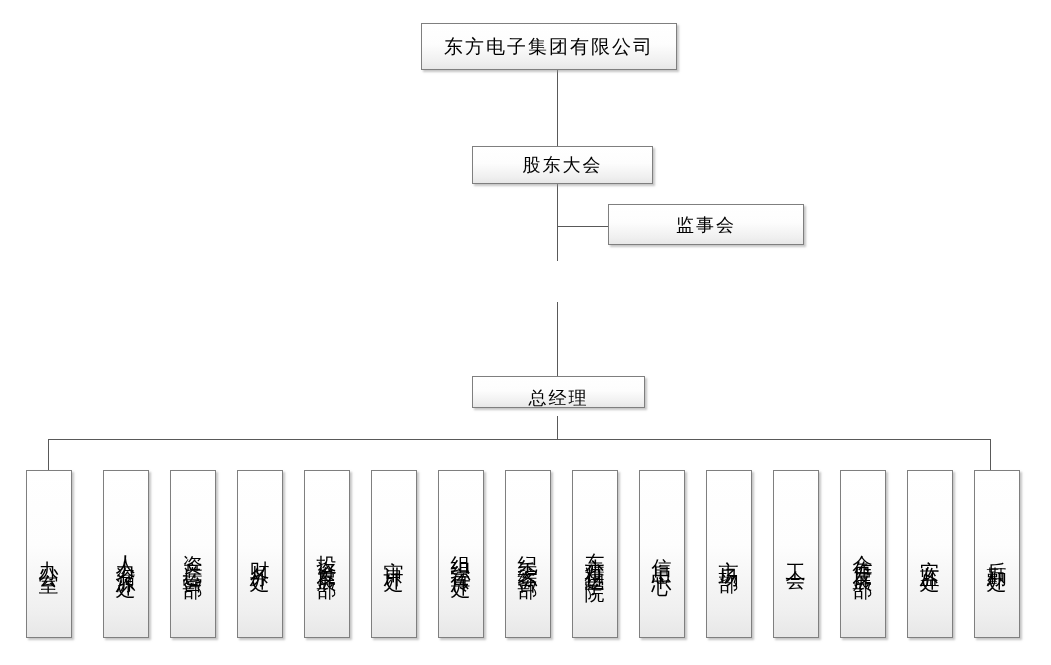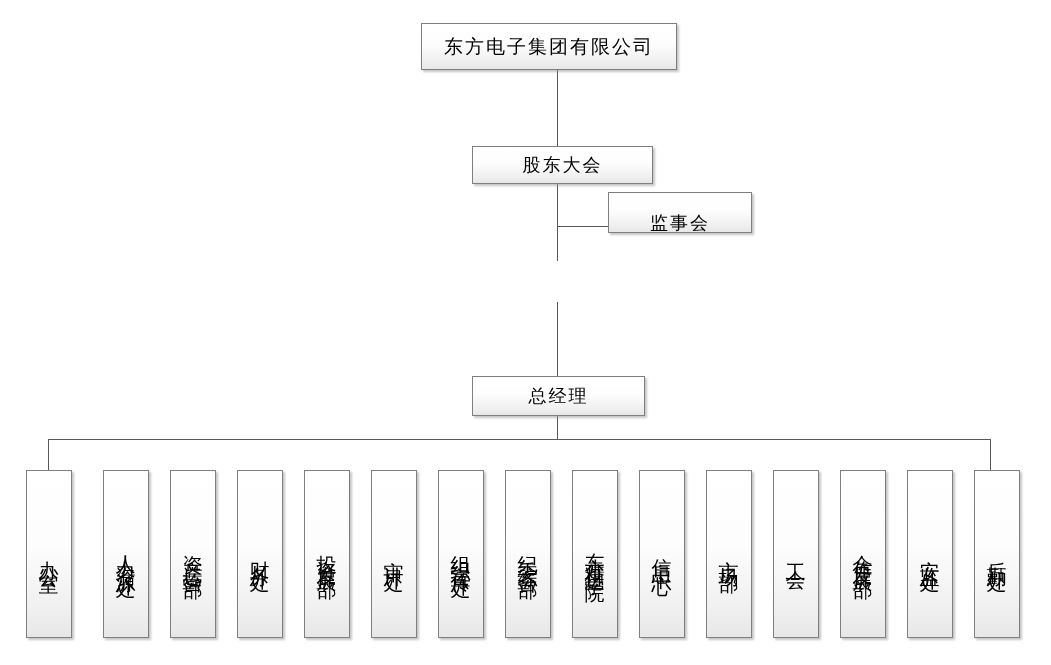--- a/index.html
+++ b/index.html
@@ -71,26 +71,26 @@
   <div class="line vline" style="left:990px; top:439px; height:31px;"></div>
 
   <div class="box" style="left:421px; top:23px; width:256px; height:47px;">
     <span class="h-text company">东方电子集团有限公司</span>
   </div>
 
   <div class="box" style="left:472px; top:146px; width:181px; height:38px;">
     <span class="h-text">股东大会</span>
   </div>
 
-  <div class="box" style="left:608px; top:192px; width:144px; height:41px;align-items:flex-end;">
+  <div class="box" style="left:608px; top:204px; width:196px; height:41px;">
     <span class="h-text">监事会</span>
   </div>
 
 
-  <div class="box" style="left:472px; top:376px; width:173px; height:40px;">
+  <div class="box" style="left:472px; top:376px; width:173px; height:32px;align-items:flex-end;">
     <span class="h-text">总经理</span>
   </div>
 
   <div class="box dept" style="left:26px;">
     <span class="v-text">办公室</span>
   </div>
   <div class="box dept" style="left:103px;">
     <span class="v-text">人力资源处</span>
   </div>
   <div class="box dept" style="left:170px;">

